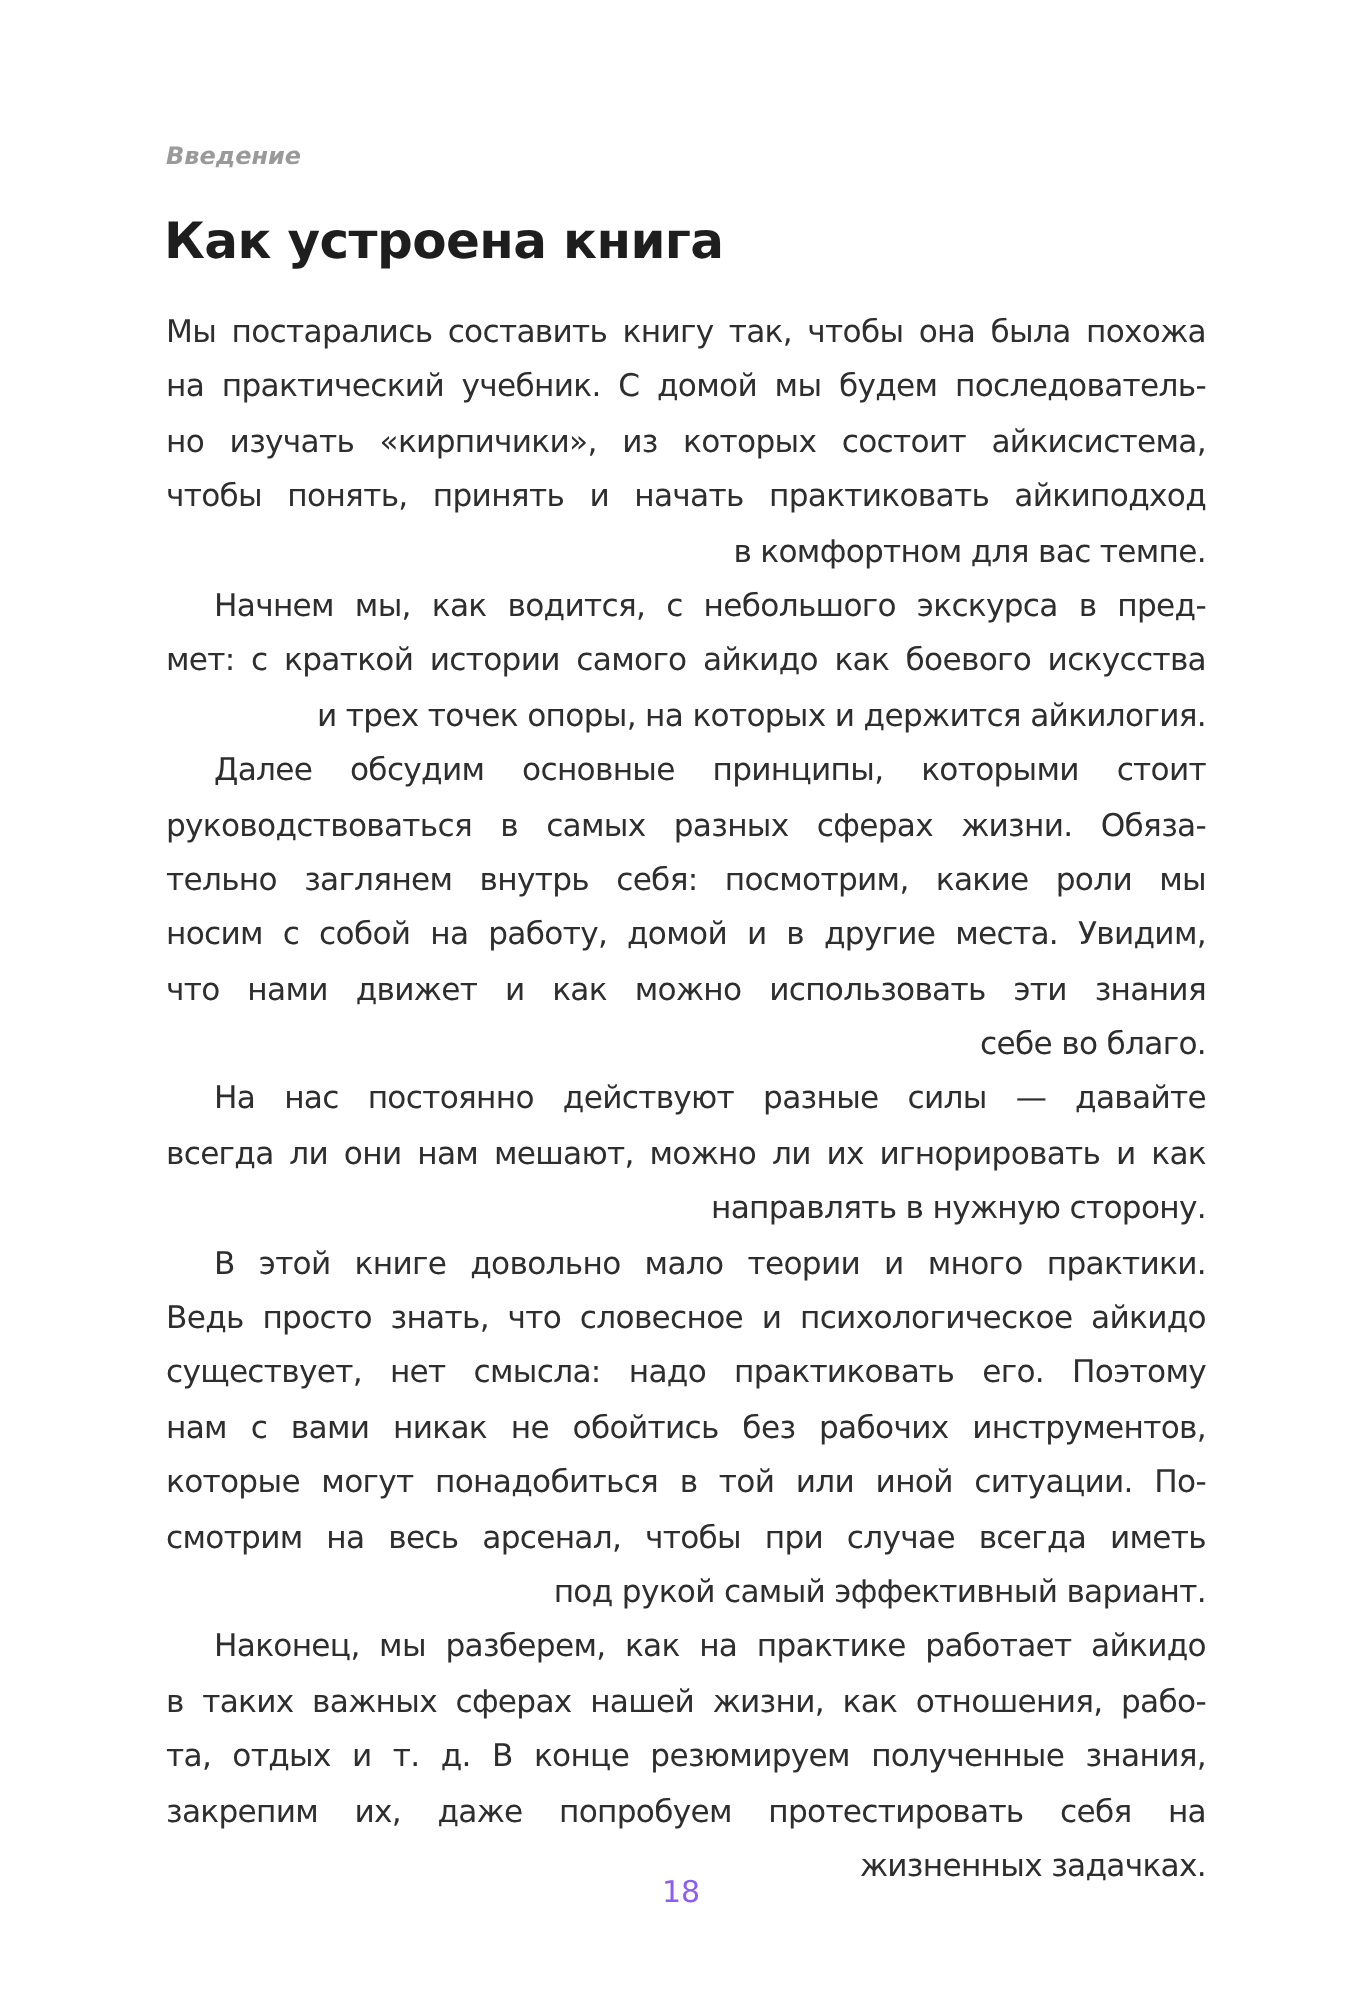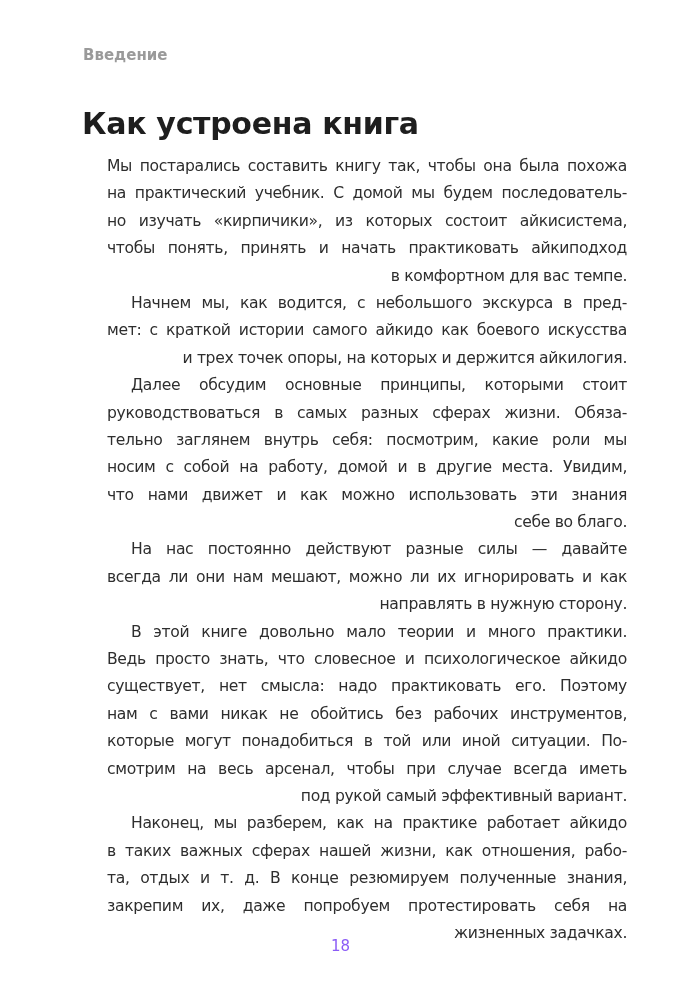--- a/index.html
+++ b/index.html
@@ -1,22 +1,22 @@
 <!DOCTYPE html>
 <html><head>
 <meta charset="utf-8">
 <style>
   html, body { margin: 0; padding: 0; background: #ffffff; }
   body { width: 681px; height: 1000px; position: relative; overflow: hidden;
          font-family: "DejaVu Sans", sans-serif; color: #2a2a2a; }
-  .running-head { position: absolute; left: 83px; top: 46px; font-size: 15px;
-         font-weight: bold; color: #9a9a9a; }
-  .title { position: absolute; left: 82px; top: 106px; font-size: 30px;
+  .running-head { position: absolute; left: 83px; top: 71px; font-size: 12px;
+         font-weight: bold; color: #9a9a9a; font-style: italic; }
+  .title { position: absolute; left: 82px; top: 106px; font-size: 25px;
          font-weight: bold; color: #1e1e1e; margin: 0; letter-spacing: -0.3px; }
-  .body { position: absolute; left: 83px; top: 153px; width: 520px; margin-left: 24px; }
+  .body { position: absolute; left: 83px; top: 153px; width: 520px; }
   .line { height: 27.4px; line-height: 27.4px; font-size: 15.6px; white-space: nowrap;
           color: #2e2e2e; letter-spacing: -0.35px; text-align: right; }
   .line.indent { padding-left: 24px; }
   .line.just { text-align: justify; text-align-last: justify; }
   .page-number { position: absolute; left: 0; width: 681px; top: 937px; text-align: center;
          font-size: 15px; color: #8b5cf6; }
 </style>
 </head>
 <body>
 

